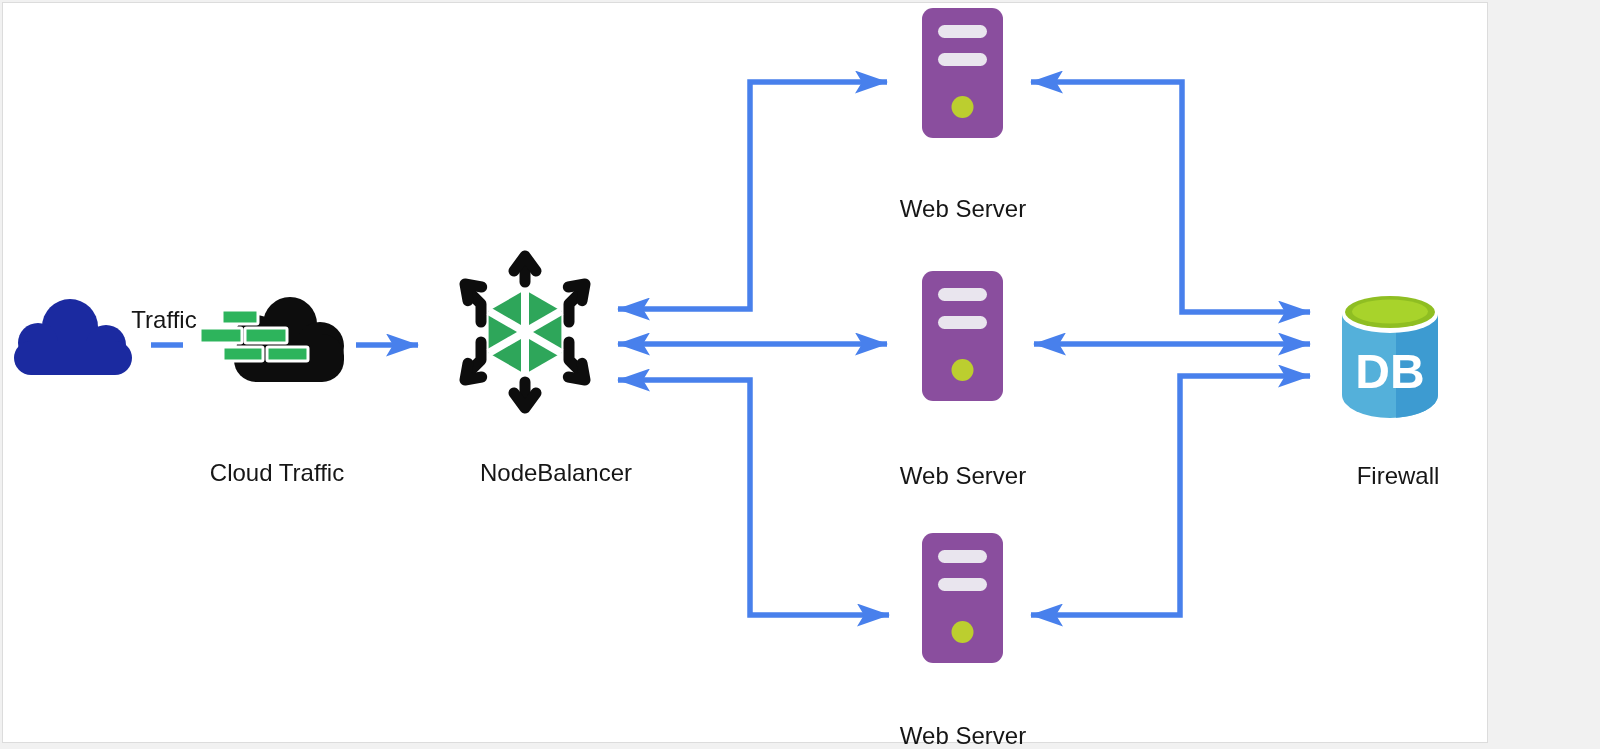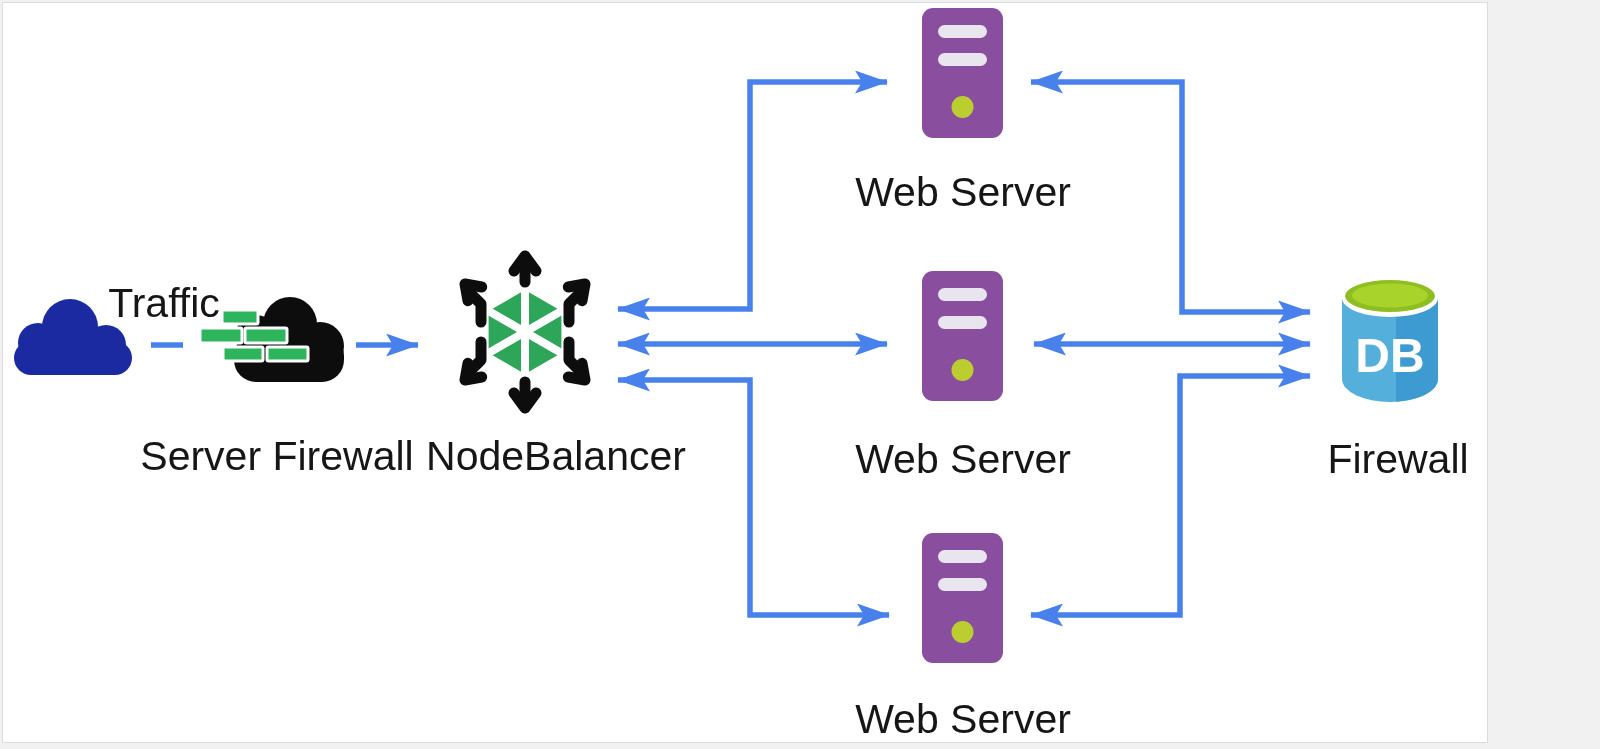--- a/index.html
+++ b/index.html
@@ -12,21 +12,21 @@
     position:absolute; left:2px; top:2px; width:1486px; height:741px;
     background:var(--canvas_bg, #ffffff);
     border:1px solid var(--canvas_border, #dcdcdc);
     box-sizing:border-box;
   }
   .overlay { position:absolute; left:0; top:0; }
   .overlay polyline, .overlay line { fill:none; stroke:var(--arrow, #4880ec); stroke-width:5.5px; }
   .icon { position:absolute; }
   .node-label {
     position:absolute; transform:translateX(-50%);
-    font-size:41px; line-height:1.1; color:var(--label, #161616); white-space:nowrap;
+    font-size:24px; line-height:1.1; color:var(--label, #161616); white-space:nowrap;margin-top:26px;
   }
 </style>
 </head>
 <body>
 
 <div class="canvas"></div>
 
 <svg class="overlay" width="1600" height="749">
   <defs>
     <marker id="ah" viewBox="0 0 33 23" refX="32" refY="11.5" markerWidth="33" markerHeight="23" orient="auto-start-reverse" markerUnits="userSpaceOnUse">
@@ -65,21 +65,21 @@
     </g>
     <g style="fill:var(--brick_green, #2db45c); stroke:var(--brick_outline, #ffffff)" stroke-width="3">
       <rect x="24" y="14" width="36" height="14" rx="1.5"></rect>
       <rect x="2" y="32" width="42" height="15" rx="1.5"></rect>
       <rect x="47" y="32" width="42" height="15" rx="1.5"></rect>
       <rect x="25" y="51" width="40" height="14" rx="1.5"></rect>
       <rect x="69" y="51" width="41" height="14" rx="1.5"></rect>
     </g>
   </svg>
 </div>
-<div class="node-label" style="left:277px; top:434px;">Server Firewall</div>
+<div class="node-label" style="left:277px; top:434px;">Cloud Traffic</div>
 
 <div class="icon" style="left:447px; top:243px;">
   <svg width="156" height="178" viewBox="-78 -89 156 178">
     <g style="stroke:var(--nb_black, #0d0d0d)" fill="none" stroke-width="11" stroke-linecap="round" stroke-linejoin="round">
       <path d="M0,-50 L0,-69"></path>
       <path d="M-11,-61 L0,-76 L11,-61"></path>
       <path d="M0,50 L0,69"></path>
       <path d="M-11,61 L0,76 L11,61"></path>
       <g id="nb-corner-arrow">
         <path d="M44,-10 L44,-28 L53,-37"></path>
@@ -125,21 +125,21 @@
 <div class="icon" style="left:922px; top:533px;">
   <svg width="81" height="130" viewBox="0 0 81 130">
     <rect x="0" y="0" width="81" height="130" rx="11" style="fill:var(--server_purple, #8a4e9e)"></rect>
     <rect x="16" y="17" width="49" height="13" rx="6.5" style="fill:var(--server_bar, #e9e5ee)"></rect>
     <rect x="16" y="45" width="49" height="13" rx="6.5" style="fill:var(--server_bar, #e9e5ee)"></rect>
     <circle cx="40.5" cy="99" r="11" style="fill:var(--server_led, #bcce2f)"></circle>
   </svg>
 </div>
 <div class="node-label" style="left:963px; top:697px;">Web Server</div>
 
-<div class="icon" style="left:1338px; top:276px;">
+<div class="icon" style="left:1338px; top:292px;">
   <svg width="104" height="128" viewBox="0 0 104 128">
     <path d="M4,22 L4,103 A48,23 0 0 0 100,103 L100,22 Z" style="fill:var(--db_blue_light, #54b0da)"></path>
     <path d="M58,22 L100,22 L100,103 A48,23 0 0 1 58,125.8 Z" style="fill:var(--db_blue_dark, #3d9bd1)"></path>
     <ellipse cx="52" cy="22" rx="48" ry="19" style="fill:var(--db_rim, #ffffff)"></ellipse>
     <ellipse cx="52" cy="20" rx="45" ry="16" style="fill:var(--db_green_outer, #8fbe22)"></ellipse>
     <ellipse cx="52" cy="19.5" rx="38" ry="12" style="fill:var(--db_green_inner, #a8d32b)"></ellipse>
     <text x="52" y="96" text-anchor="middle" font-size="48" font-weight="bold" style="fill:var(--db_text, #ffffff); font-family:'Liberation Sans', sans-serif">DB</text>
   </svg>
 </div>
 <div class="node-label" style="left:1398px; top:437px;">Firewall</div>

